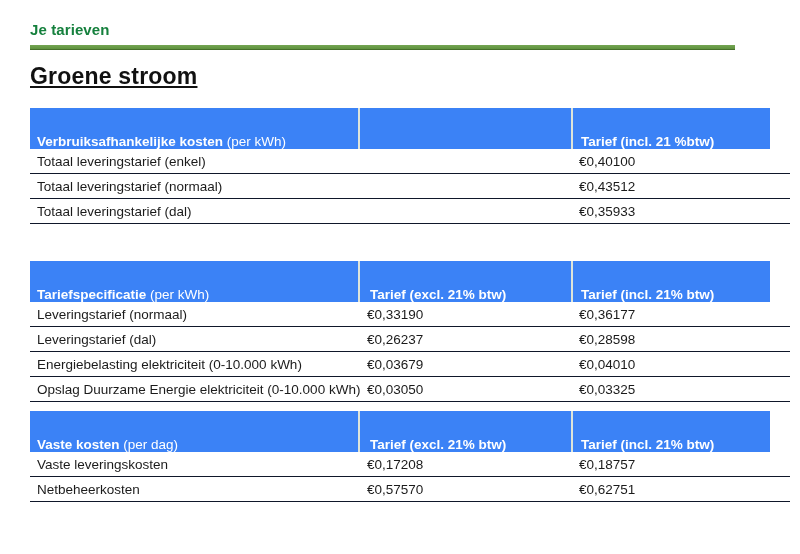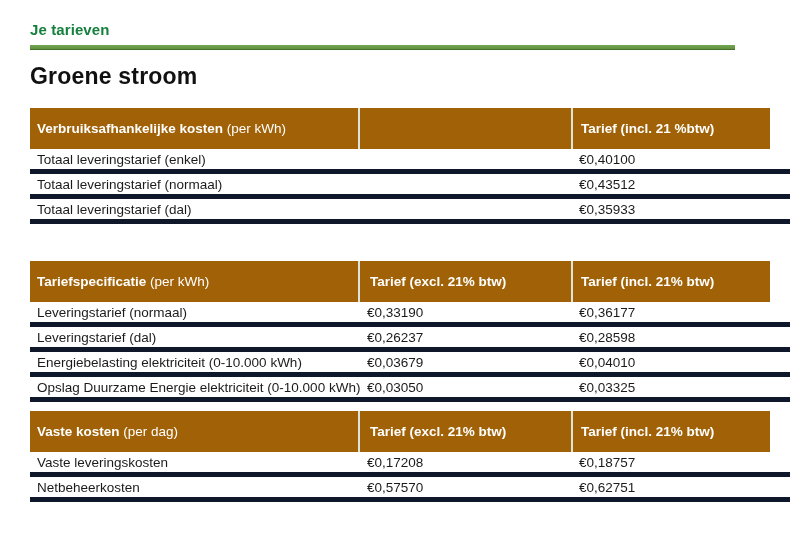--- a/index.html
+++ b/index.html
@@ -22,46 +22,47 @@
     background: linear-gradient(#74a553, #5f923e);
     border-bottom: 1px solid #47702c;
     margin-top: 7px;
   }
   .page-title {
     font-size: 23px;
     font-weight: bold;
     color: #111111;
     margin-top: 13px;
     letter-spacing: 0.2px;
+    text-decoration: underline;
   }
 
   .tariff-table { width: 760px; margin-top: 18px; }
   .tariff-table.t2 { margin-top: 37px; }
   .tariff-table.t3 { margin-top: 9px; }
 
   .thead {
     display: flex;
     width: 740px; height: 41px;
-    background: #a16207;
-    align-items: center;
+    background: #3b82f6;
+    align-items: flex-end;
     color: #ffffff;
     font-size: 13.5px;
     font-weight: bold;
   }
   .th-div { width: 2px; height: 41px; background: #dde4da; flex: 0 0 2px; }
   .th1 { width: 328px; padding-left: 7px; white-space: nowrap; }
   .th2 { width: 211px; padding-left: 10px; white-space: nowrap; }
   .th3 { flex: 1; padding-left: 8px; white-space: nowrap; }
   .th-suffix { font-weight: normal; }
 
   .trow {
     display: flex;
     width: 760px; height: 25px;
     align-items: center;
-    border-bottom: 5px solid #0f172a;
+    border-bottom: 1px solid #0f172a;
     font-size: 13.5px;
     color: #1b1b1b;
   }
   .td1 { width: 330px; padding-left: 7px; white-space: nowrap; overflow: visible; }
   .td2 { width: 213px; padding-left: 7px; white-space: nowrap; }
   .td3 { flex: 1; padding-left: 6px; white-space: nowrap; }
 </style>
 </head>
 <body>
 

